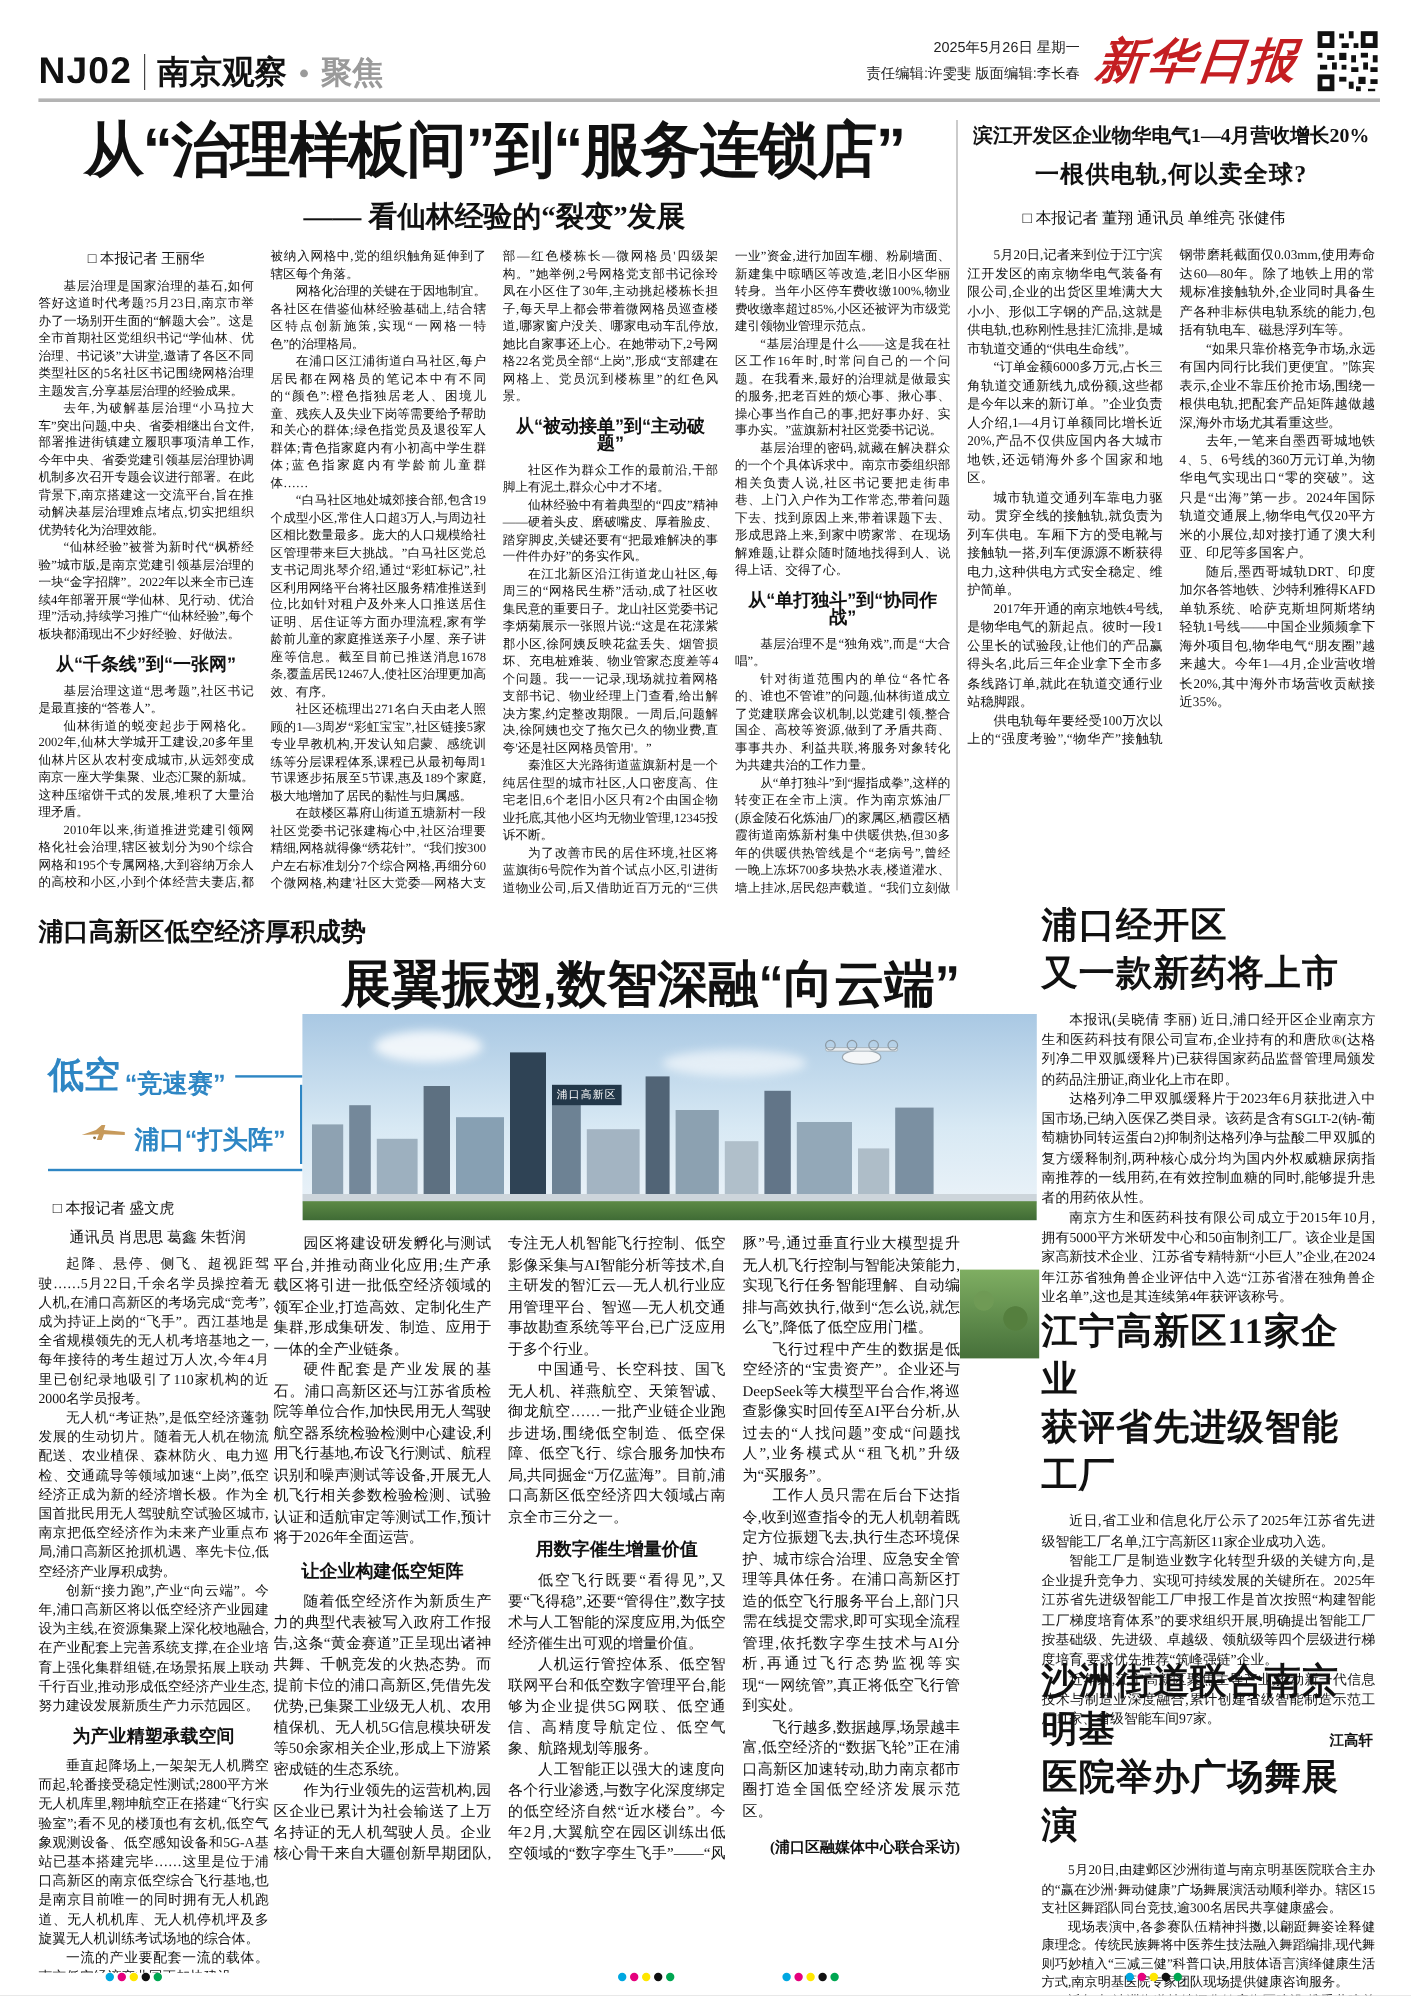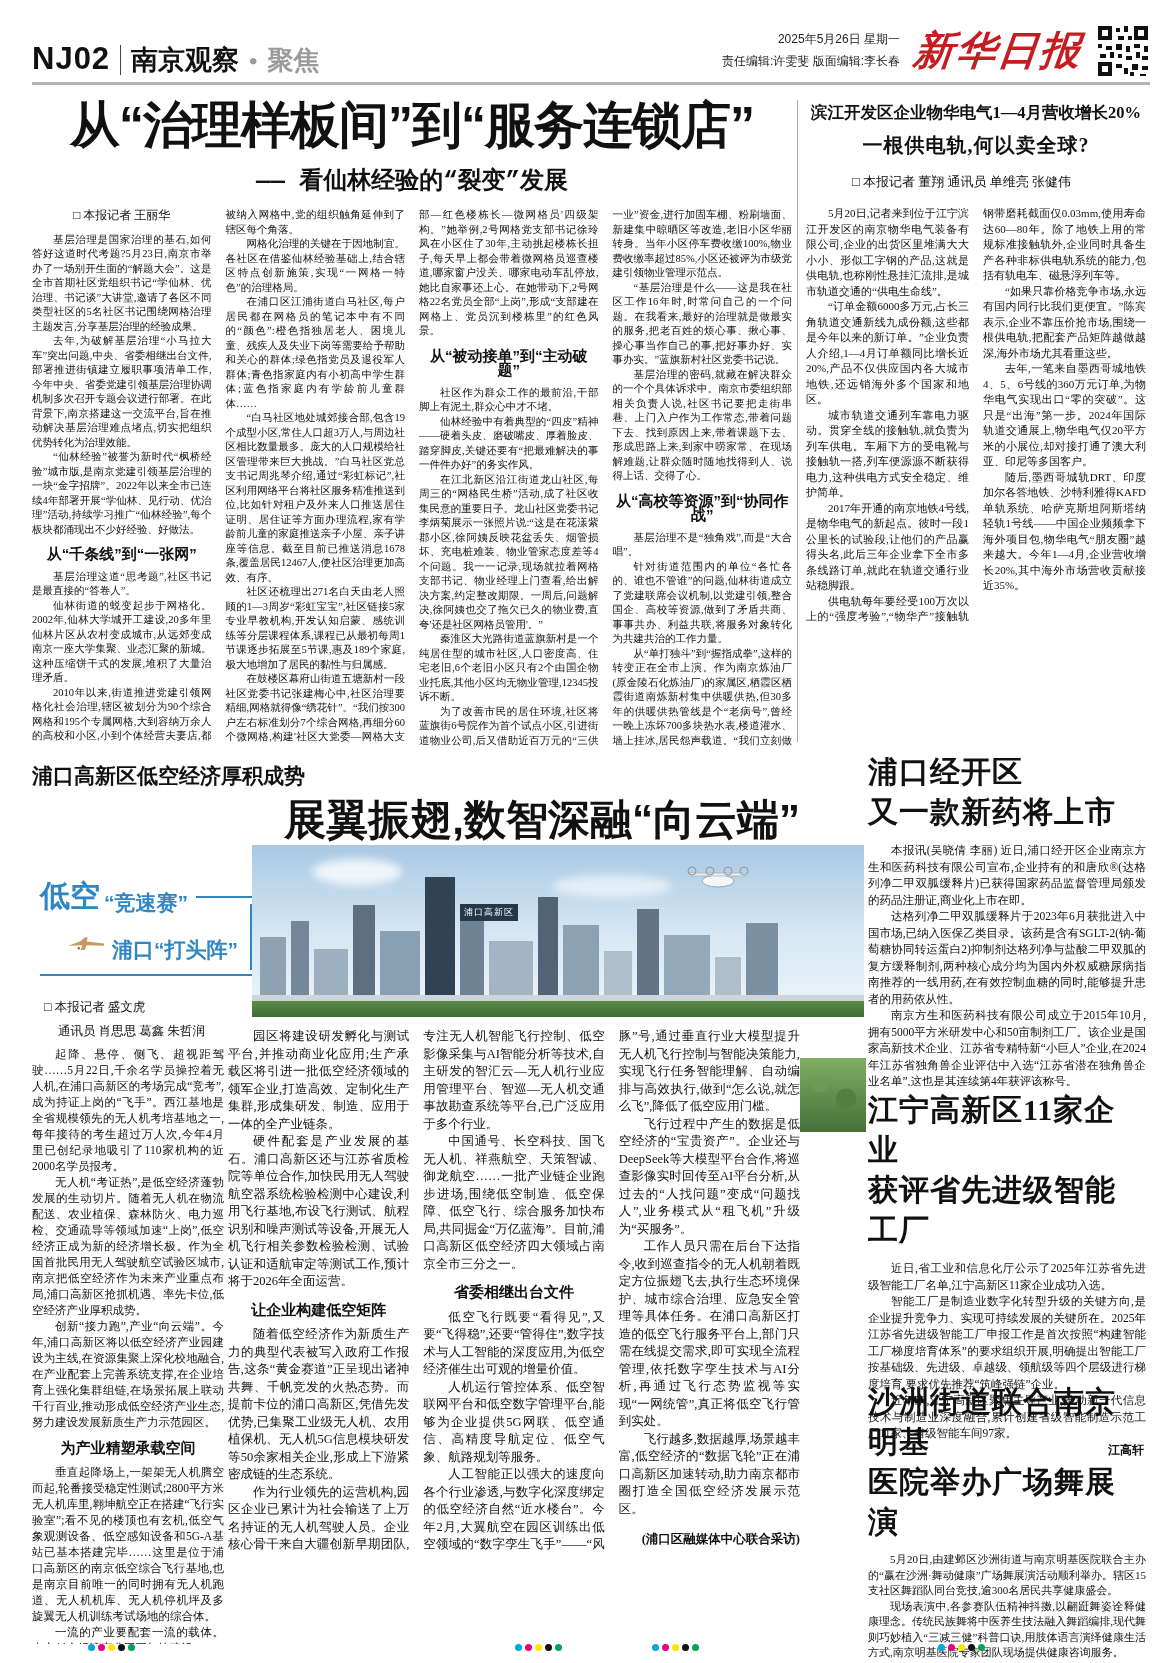--- a/index.html
+++ b/index.html
@@ -26,21 +26,21 @@
   .subhead{font-family:Liberation Sans, sans-serif;font-weight:800;text-align:center;
            font-size:15px;margin:10px 0 8px;break-inside:avoid;text-indent:0;}
   .caption{text-indent:0;text-align:right;font-weight:600;}
   .byline{font-size:12px;margin:0 0 10px;text-indent:0;text-align:center;}
   .signature{position:absolute;right:2px;bottom:0;font-weight:700;font-size:12px;}
   
   .main-headline{position:absolute;left:32px;top:92px;width:760px;text-align:center;
                  font-family:"Liberation Sans",sans-serif;font-weight:900;font-size:50px;
                  letter-spacing:-1px;margin:0;}
   .main-subtitle{position:absolute;left:32px;top:164px;width:760px;text-align:center;
-                 font-weight:800;font-size:24px;margin:0;font-family:Liberation Mono, monospace;}
+                 font-weight:800;font-size:24px;margin:0;}
   .main-body{position:absolute;left:32px;top:208px;width:760px;height:546px;
              column-count:4;column-gap:14px;font-size:10.5px;line-height:14.5px;overflow:hidden;}
   .vdivider{position:absolute;left:797px;top:100px;width:1px;height:642px;background:#aaaaaa;}
   
   .power{position:absolute;left:806px;top:96px;width:340px;}
   .power-kicker{font-size:16.5px;font-weight:700;text-align:center;margin:6px 0 0;}
   .power-headline{font-size:20px;font-weight:900;text-align:center;margin:8px 0 0;letter-spacing:1px;}
   .power-byline{font-size:13px;margin:14px 0 12px;padding-left:46px;}
   .power-body{position:absolute;left:806px;top:206px;width:340px;height:536px;
               column-count:2;column-gap:14px;font-size:11px;line-height:15.5px;overflow:hidden;}
@@ -163,21 +163,21 @@
         <p class="para">社区还梳理出271名白天由老人照顾的1—3周岁“彩虹宝宝”,社区链接5家专业早教机构,开发认知启蒙、感统训练等分层课程体系,课程已从最初每周1节课逐步拓展至5节课,惠及189个家庭,极大地增加了居民的黏性与归属感。</p>
         <p class="para">在鼓楼区幕府山街道五塘新村一段社区党委书记张建梅心中,社区治理要精细,网格就得像“绣花针”。“我们按300户左右标准划分7个综合网格,再细分60个微网格,构建'社区大党委—网格大支部—红色楼栋长—微网格员'四级架构。”她举例,2号网格党支部书记徐玲凤在小区住了30年,主动挑起楼栋长担子,每天早上都会带着微网格员巡查楼道,哪家窗户没关、哪家电动车乱停放,她比自家事还上心。在她带动下,2号网格22名党员全部“上岗”,形成“支部建在网格上、党员沉到楼栋里”的红色风景。</p>
         <h3 class="subhead">从“被动接单”到“主动破题”</h3>
         <p class="para">社区作为群众工作的最前沿,干部脚上有泥土,群众心中才不堵。</p>
         <p class="para">仙林经验中有着典型的“四皮”精神——硬着头皮、磨破嘴皮、厚着脸皮、踏穿脚皮,关键还要有“把最难解决的事一件件办好”的务实作风。</p>
         <p class="para">在江北新区沿江街道龙山社区,每周三的“网格民生桥”活动,成了社区收集民意的重要日子。龙山社区党委书记李炳菊展示一张照片说:“这是在花漾紫郡小区,徐阿姨反映花盆丢失、烟管损坏、充电桩难装、物业管家态度差等4个问题。我一一记录,现场就拉着网格支部书记、物业经理上门查看,给出解决方案,约定整改期限。一周后,问题解决,徐阿姨也交了拖欠已久的物业费,直夸'还是社区网格员管用'。”</p>
         <p class="para">秦淮区大光路街道蓝旗新村是一个纯居住型的城市社区,人口密度高、住宅老旧,6个老旧小区只有2个由国企物业托底,其他小区均无物业管理,12345投诉不断。</p>
         <p class="para">为了改善市民的居住环境,社区将蓝旗街6号院作为首个试点小区,引进街道物业公司,后又借助近百万元的“三供一业”资金,进行加固车棚、粉刷墙面、新建集中晾晒区等改造,老旧小区华丽转身。当年小区停车费收缴100%,物业费收缴率超过85%,小区还被评为市级党建引领物业管理示范点。</p>
         <p class="para">“基层治理是什么——这是我在社区工作16年时,时常问自己的一个问题。在我看来,最好的治理就是做最实的服务,把老百姓的烦心事、揪心事、操心事当作自己的事,把好事办好、实事办实。”蓝旗新村社区党委书记说。</p>
         <p class="para">基层治理的密码,就藏在解决群众的一个个具体诉求中。南京市委组织部相关负责人说,社区书记要把走街串巷、上门入户作为工作常态,带着问题下去、找到原因上来,带着课题下去、形成思路上来,到家中唠家常、在现场解难题,让群众随时随地找得到人、说得上话、交得了心。</p>
-        <h3 class="subhead">从“高校等资源”到“协同作战”</h3>
+        <h3 class="subhead">从“单打独斗”到“协同作战”</h3>
         <p class="para">基层治理不是“独角戏”,而是“大合唱”。</p>
         <p class="para">针对街道范围内的单位“各忙各的、谁也不管谁”的问题,仙林街道成立了党建联席会议机制,以党建引领,整合国企、高校等资源,做到了矛盾共商、事事共办、利益共联,将服务对象转化为共建共治的工作力量。</p>
         <p class="para">从“单打独斗”到“握指成拳”,这样的转变正在全市上演。作为南京炼油厂(原金陵石化炼油厂)的家属区,栖霞区栖霞街道南炼新村集中供暖供热,但30多年的供暖供热管线是个“老病号”,曾经一晚上冻坏700多块热水表,楼道灌水、墙上挂冰,居民怨声载道。“我们立刻做好维修登记、解释安抚,同时争取热源方金陵石化企业支持,企业安排业务骨干现场指导排查故障,帮助解决矛盾。”南炼新村社区书记葛维康说。</p>
       </div>
   </div>
   <div class="vdivider"></div>
 
   <div class="power">
     <h3 class="power-kicker">滨江开发区企业物华电气1—4月营收增长20%</h3>
     <h2 class="power-headline">一根供电轨,何以卖全球?</h2>
@@ -260,21 +260,21 @@
       <p class="para">一流的产业要配套一流的载体。南京低空经济产业园正加快建设。</p>
     </div>
   <div class="feature-main">
     <div>
         <p class="para">园区将建设研发孵化与测试平台,并推动商业化应用;生产承载区将引进一批低空经济领域的领军企业,打造高效、定制化生产集群,形成集研发、制造、应用于一体的全产业链条。</p>
         <p class="para">硬件配套是产业发展的基石。浦口高新区还与江苏省质检院等单位合作,加快民用无人驾驶航空器系统检验检测中心建设,利用飞行基地,布设飞行测试、航程识别和噪声测试等设备,开展无人机飞行相关参数检验检测、试验认证和适航审定等测试工作,预计将于2026年全面运营。</p>
         <h3 class="subhead">让企业构建低空矩阵</h3>
         <p class="para">随着低空经济作为新质生产力的典型代表被写入政府工作报告,这条“黄金赛道”正呈现出诸神共舞、千帆竞发的火热态势。而提前卡位的浦口高新区,凭借先发优势,已集聚工业级无人机、农用植保机、无人机5G信息模块研发等50余家相关企业,形成上下游紧密成链的生态系统。</p>
         <p class="para">作为行业领先的运营机构,园区企业已累计为社会输送了上万名持证的无人机驾驶人员。企业核心骨干来自大疆创新早期团队,专注无人机智能飞行控制、低空影像采集与AI智能分析等技术,自主研发的智汇云—无人机行业应用管理平台、智巡—无人机交通事故勘查系统等平台,已广泛应用于多个行业。</p>
         <p class="para">中国通号、长空科技、国飞无人机、祥燕航空、天策智诚、御龙航空……一批产业链企业跑步进场,围绕低空制造、低空保障、低空飞行、综合服务加快布局,共同掘金“万亿蓝海”。目前,浦口高新区低空经济四大领域占南京全市三分之一。</p>
-        <h3 class="subhead">省委相继出台文件</h3>
+        <h3 class="subhead">用数字催生增量价值</h3>
         <p class="para">低空飞行既要“看得见”,又要“飞得稳”,还要“管得住”,数字技术与人工智能的深度应用,为低空经济催生出可观的增量价值。</p>
         <p class="para">人机运行管控体系、低空智联网平台和低空数字管理平台,能够为企业提供5G网联、低空通信、高精度导航定位、低空气象、航路规划等服务。</p>
         <p class="para">人工智能正以强大的速度向各个行业渗透,与数字化深度绑定的低空经济自然“近水楼台”。今年2月,大翼航空在园区训练出低空领域的“数字孪生飞手”——“风豚”号,通过垂直行业大模型提升无人机飞行控制与智能决策能力,实现飞行任务智能理解、自动编排与高效执行,做到“怎么说,就怎么飞”,降低了低空应用门槛。</p>
         <p class="para">飞行过程中产生的数据是低空经济的“宝贵资产”。企业还与DeepSeek等大模型平台合作,将巡查影像实时回传至AI平台分析,从过去的“人找问题”变成“问题找人”,业务模式从“租飞机”升级为“买服务”。</p>
         <p class="para">工作人员只需在后台下达指令,收到巡查指令的无人机朝着既定方位振翅飞去,执行生态环境保护、城市综合治理、应急安全管理等具体任务。在浦口高新区打造的低空飞行服务平台上,部门只需在线提交需求,即可实现全流程管理,依托数字孪生技术与AI分析,再通过飞行态势监视等实现“一网统管”,真正将低空飞行管到实处。</p>
         <p class="para">飞行越多,数据越厚,场景越丰富,低空经济的“数据飞轮”正在浦口高新区加速转动,助力南京都市圈打造全国低空经济发展示范区。</p>
       </div>
     <p class="caption">(浦口区融媒体中心联合采访)</p>
   </div>
 

